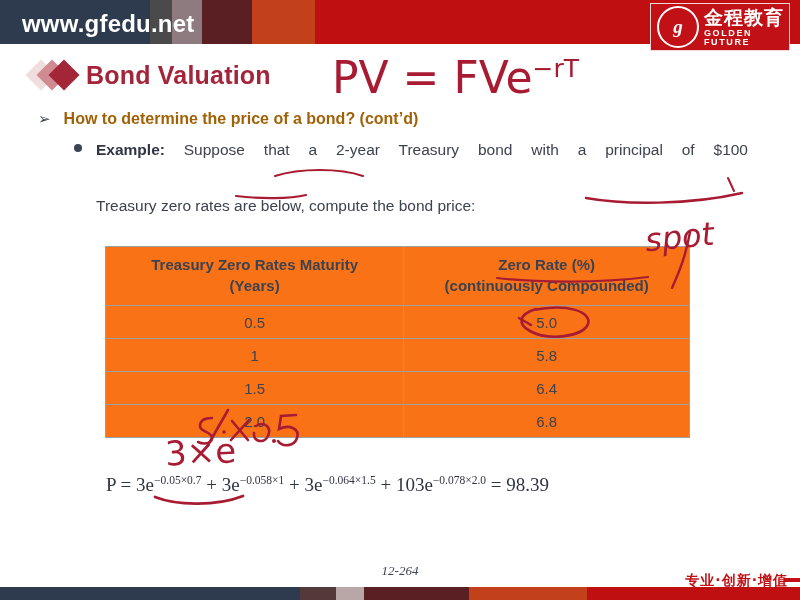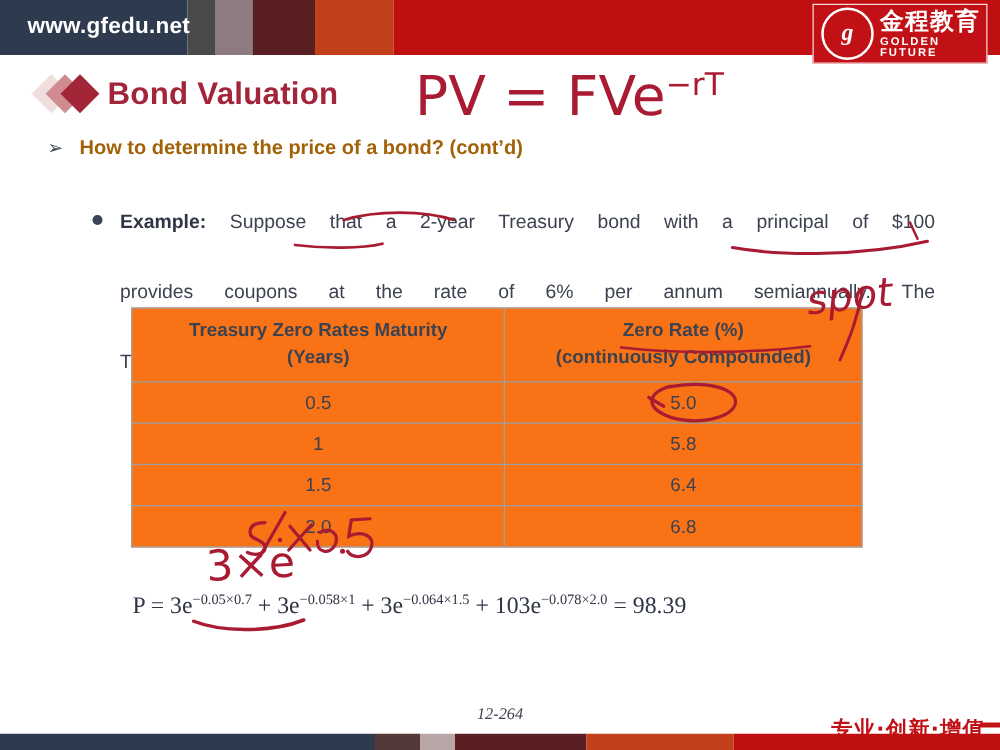--- a/index.html
+++ b/index.html
@@ -35,21 +35,21 @@
   .hb-dark   { width: 22px;  background: #4a4a4a; }
   .hb-gray   { width: 30px;  background: #8d7b80; }
   .hb-maroon { width: 50px;  background: #5a1f23; }
   .hb-orange { width: 63px;  background: #c3411a; }
   .hb-red    { flex: 1;      background: #c00f10; }
 
   .site-url {
     position: absolute;
     left: 22px;
     top: 10px;
-    font-size: 18px;
+    font-size: 24px;
     font-weight: bold;
     color: #ffffff;
     letter-spacing: .2px;
     z-index: 3;
   }
 
   .logo-box {
     position: absolute;
     right: 10px;
     top: 3px;
@@ -147,21 +147,21 @@
     font-size: 16px;
     font-weight: bold;
     color: #a16207;
     white-space: nowrap;
     text-align: center;
   }
 
   .level2 {
     position: absolute;
     left: 74px;
-    top: 164px;
+    top: 136px;
     width: 690px;
     display: flex;
     align-items: flex-start;
   }
   .dot-bullet {
     width: 8px; height: 8px;
     border-radius: 50%;
     background: #3a4455;
     margin-top: 8px;
     margin-right: 14px;
@@ -247,21 +247,21 @@
   .fb-dark   { width: 36px;  background: #54393a; }
   .fb-gray   { width: 28px;  background: #b9a6a6; }
   .fb-maroon { width: 105px; background: #5a1f23; }
   .fb-orange { width: 118px; background: #c3411a; }
   .fb-red    { flex: 1;      background: #c00f10; }
 
   .tagline {
     position: absolute;
     right: 12px;
     top: 572px;
-    font-size: 17px;
+    font-size: 14px;
     font-weight: bold;
     color: #c11116;
     letter-spacing: 1px;
     font-family: "DejaVu Sans", sans-serif;
   }
   .tag-dash {
     position: absolute;
     right: 0;
     top: 578px;
     width: 16px;
@@ -337,21 +337,20 @@
 
 <div class="level1">
   <span class="arrow-bullet">➢</span>
   <span class="level1-text">How to determine the price of a bond? (cont’d)</span>
 </div>
 
 <div class="level2">
   <span class="dot-bullet"></span>
   <div class="para">
     <span class="justline"><b class="lead">Example:</b> <span>Suppose that a 2-year Treasury bond with a principal of $100</span></span>
-    <span class="justline">provides coupons at the rate of 6% per annum semiannually. The</span>
     <span>Treasury zero rates are below, compute the bond price:</span>
   </div>
 </div>
 
 <table class="zero-table">
   <thead>
     <tr>
       <th class="col-left">
         <span>Treasury Zero Rates Maturity</span><br>
         <span>(Years)</span>

